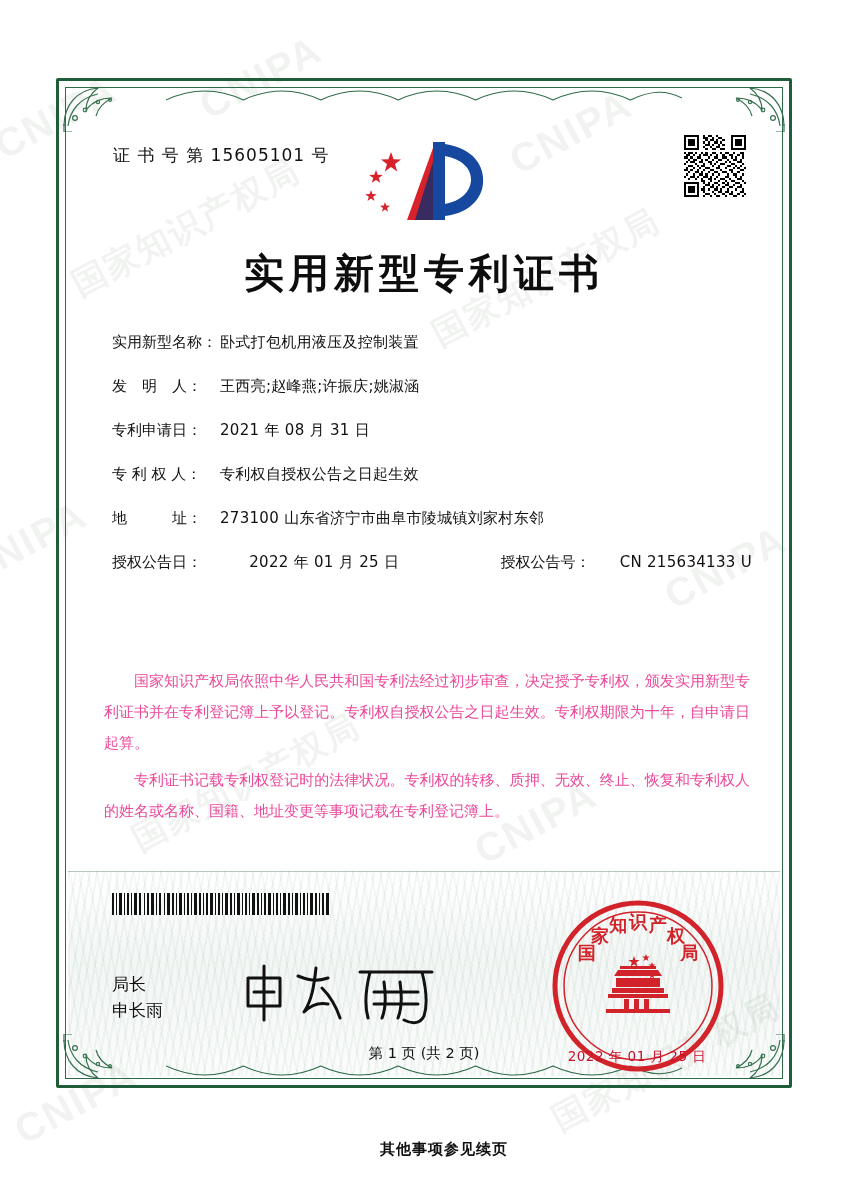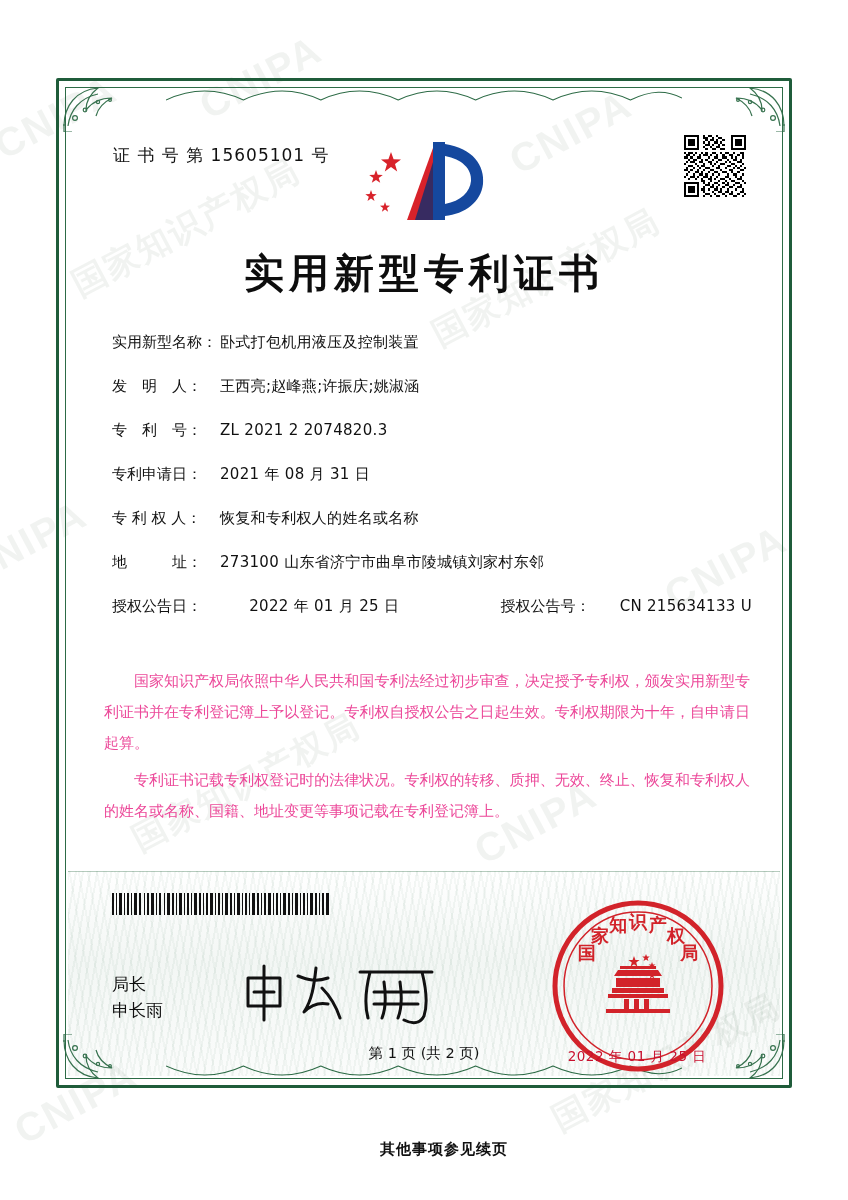--- a/index.html
+++ b/index.html
@@ -560,30 +560,26 @@
   <div class="fields">
     <div class="row">
       <span class="lbl">实用新型名称：</span>
       <span class="val">卧式打包机用液压及控制装置</span>
     </div>
     <div class="row">
       <span class="lbl">发　明　人：</span>
       <span class="val">王西亮;赵峰燕;许振庆;姚淑涵</span>
     </div>
     <div class="row">
-      <span class="lbl">专　利　号：</span>
-      <span class="val">ZL 2021 2 2074820.3</span>
-    </div>
-    <div class="row">
       <span class="lbl">专利申请日：</span>
       <span class="val">2021 年 08 月 31 日</span>
     </div>
     <div class="row">
       <span class="lbl">专 利 权 人：</span>
-      <span class="val">恢复和专利权人的姓名或名称</span>
+      <span class="val">专利权自授权公告之日起生效</span>
     </div>
     <div class="row">
       <span class="lbl">地　　　址：</span>
       <span class="val">273100 山东省济宁市曲阜市陵城镇刘家村东邻</span>
     </div>
     <div class="row row-inline2">
       <span class="lbl">授权公告日：</span>
       <span class="val">2022 年 01 月 25 日</span>
       <span class="second-lbl">授权公告号：</span>
       <span class="val">CN 215634133 U</span>

